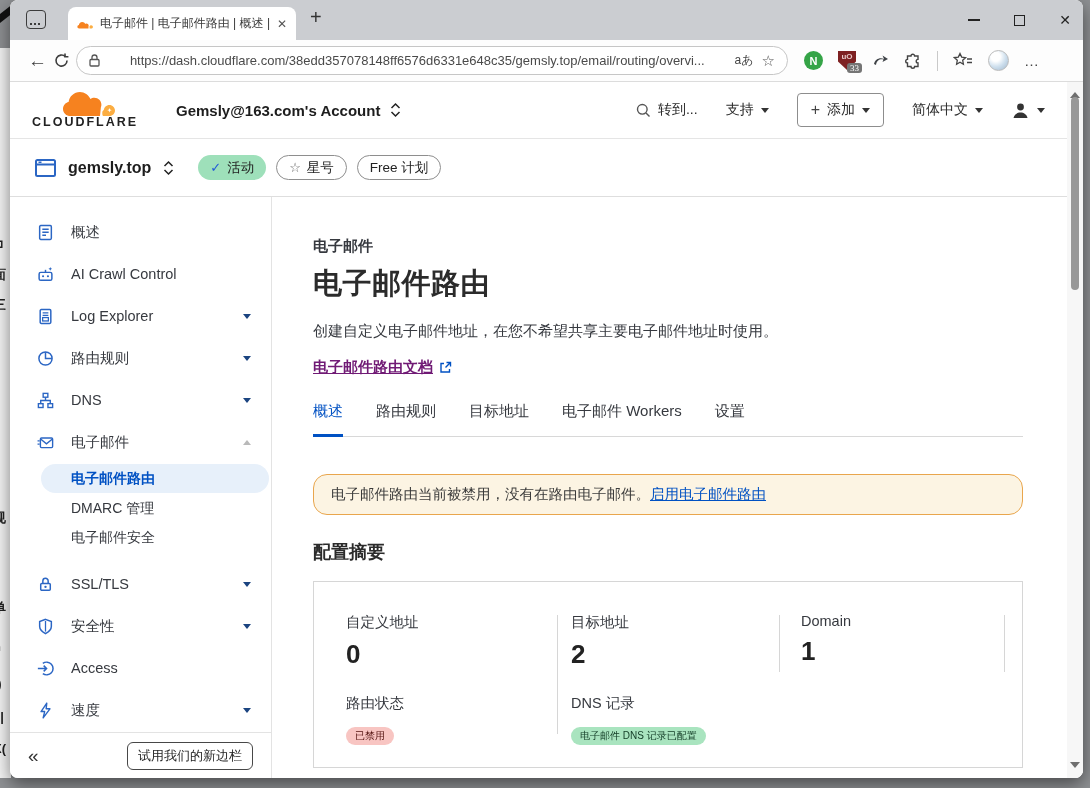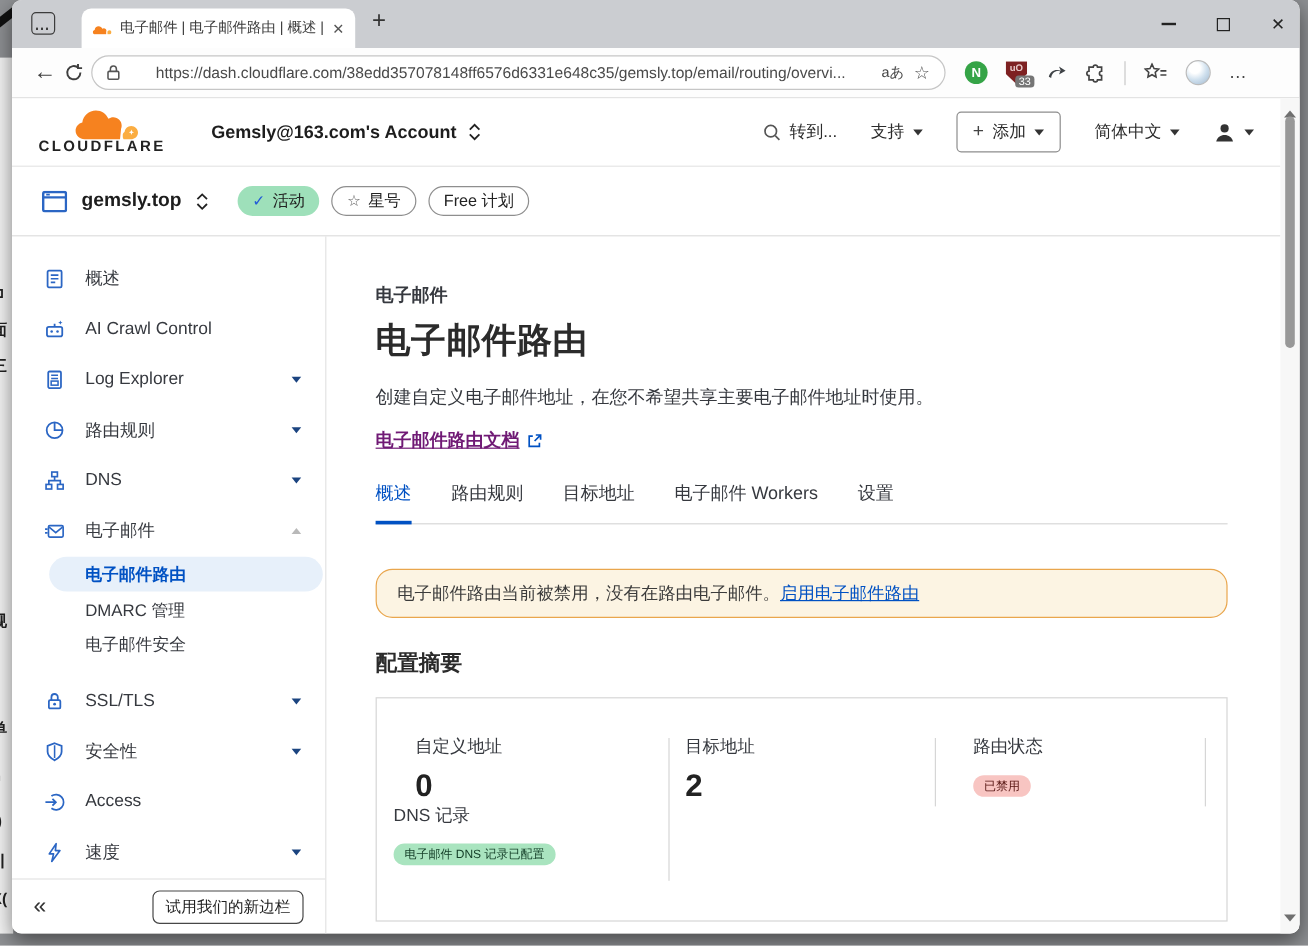--- a/index.html
+++ b/index.html
@@ -35,21 +35,21 @@
             display:flex; align-items:center; gap:8px; padding:0 12px; margin-left:6px; }
   .url-text { flex:1; font-size:13px; color:#4a4a4a; white-space:nowrap; overflow:hidden;text-align:center; }
   .aa { font-size:12px; color:#444; }
   .star { font-size:15px; color:#555; }
   .exts { display:flex; align-items:center; gap:15px; margin-left:16px; }
   .ext-n { width:19px; height:19px; border-radius:50%; background:#35a447; color:#fff; font-size:11px; font-weight:bold;
            display:flex; align-items:center; justify-content:center; }
   .ext-shield { position:relative; width:18px; height:19px; }
   .ext-shield b { position:absolute; inset:0; background:#7e2122;
            clip-path:polygon(0 0,100% 0,100% 55%,50% 100%,0 55%); color:#e7c8c8; font-size:8px; text-align:center; line-height:11px; }
-  .ext-badge { position:absolute; right:-6px; bottom:-3px; background:#757575; color:#fff; font-size:9px; padding:0 3px; border-radius:3px; }
+  .ext-badge { position:absolute; right:-6px; bottom:-3px; background:#757575; color:#fff; font-size:9px; padding:0 3px; border-radius:3px;font-family:Liberation Serif, serif; }
   .divid { width:1px; height:20px; background:#c9c9c9; }
   .avatar { width:21px; height:21px; border-radius:50%; background:radial-gradient(circle at 35% 30%,#fff 0 25%,#cfe0ee 55%,#9fb6cc); border:1px solid #bbb; }
   .more { font-size:15px; color:#444; letter-spacing:1px; }
 
   
   .page { position:relative; height:696px; background:#fff; }
   .scrollbar { position:absolute; right:0; top:0; bottom:0; width:16px; background:#f7f7f7; }
   .sb-up, .sb-dn { position:absolute; left:3px; width:0; height:0; border:5px solid transparent; }
   .sb-up { top:5px; border-bottom:6px solid #6f6f6f; }
   .sb-dn { bottom:5px; border-top:6px solid #6f6f6f; }
@@ -101,21 +101,21 @@
   .doclink { margin-top:17px; display:flex; align-items:center; gap:6px; }
   .doclink a { font-size:15px; color:#701a75; font-weight:bold; text-decoration:underline; }
   .tabs { margin-top:25px; width:710px; border-bottom:1px solid #d8d8d8; display:flex; gap:33px; }
   .tabx { font-size:15px; color:#36393f; padding-bottom:13px; }
   .tabx.active { color:#0051c3; border-bottom:3px solid #0051c3; margin-bottom:-1px; }
   .banner { margin-top:37px; width:710px; border:1px solid #e9a64d; border-radius:14px; background:#fcf4e3;
             padding:10px 17px; font-size:14.5px; color:#3b3b3b; }
   .banner a { color:#0051c3; text-decoration:underline; }
   .section-title { margin-top:25px; font-size:18px; font-weight:800; color:#2b2b2b; }
   .card { position:relative; margin-top:17px; width:710px; height:187px; border:1px solid #d6d6d6; background:#fff; }
-  .grid { display:grid; grid-template-columns:243px 222px 1fr; padding-top:31px; }
+  .grid { display:grid; grid-template-columns:243px 222px 1fr; row-gap:24px; padding-top:31px; }
   .cell { padding-left:32px; }
   .cell.c2 { padding-left:14px; }
   .cell.c3 { padding-left:22px; }
   .stat-label { font-size:14.5px; color:#36393f; }
   .stat-num { font-size:26px; font-weight:800; color:#222; margin-top:7px; }
   .stat-pill { display:inline-block; margin-top:14px; border-radius:10px; padding:2px 9px; font-size:10px; }
   .pill-red { background:#f8c5c2; color:#541310; }
   .pill-dns { background:#a9e4bf; color:#16402a; }
   .vline { position:absolute; width:1px; background:#d6d6d6; }
   .vl1 { left:243px; top:33px; height:119px; }
@@ -416,20 +416,24 @@
             <div class="vline vl3"></div>
             <div class="grid">
               <div class="cell">
                 <div class="stat-label">自定义地址</div>
                 <div class="stat-num">0</div>
               </div>
               <div class="cell c2">
                 <div class="stat-label">目标地址</div>
                 <div class="stat-num">2</div>
               </div>
+              <div class="cell c3">
+                <div class="stat-label">Domain</div>
+                <div class="stat-num">1</div>
+              </div>
               <div class="cell">
                 <div class="stat-label">路由状态</div>
                 <span class="stat-pill pill-red">已禁用</span>
               </div>
               <div class="cell c2">
                 <div class="stat-label">DNS 记录</div>
                 <span class="stat-pill pill-dns">电子邮件 DNS 记录已配置</span>
               </div>
               <div class="cell c3"></div>
             </div>

